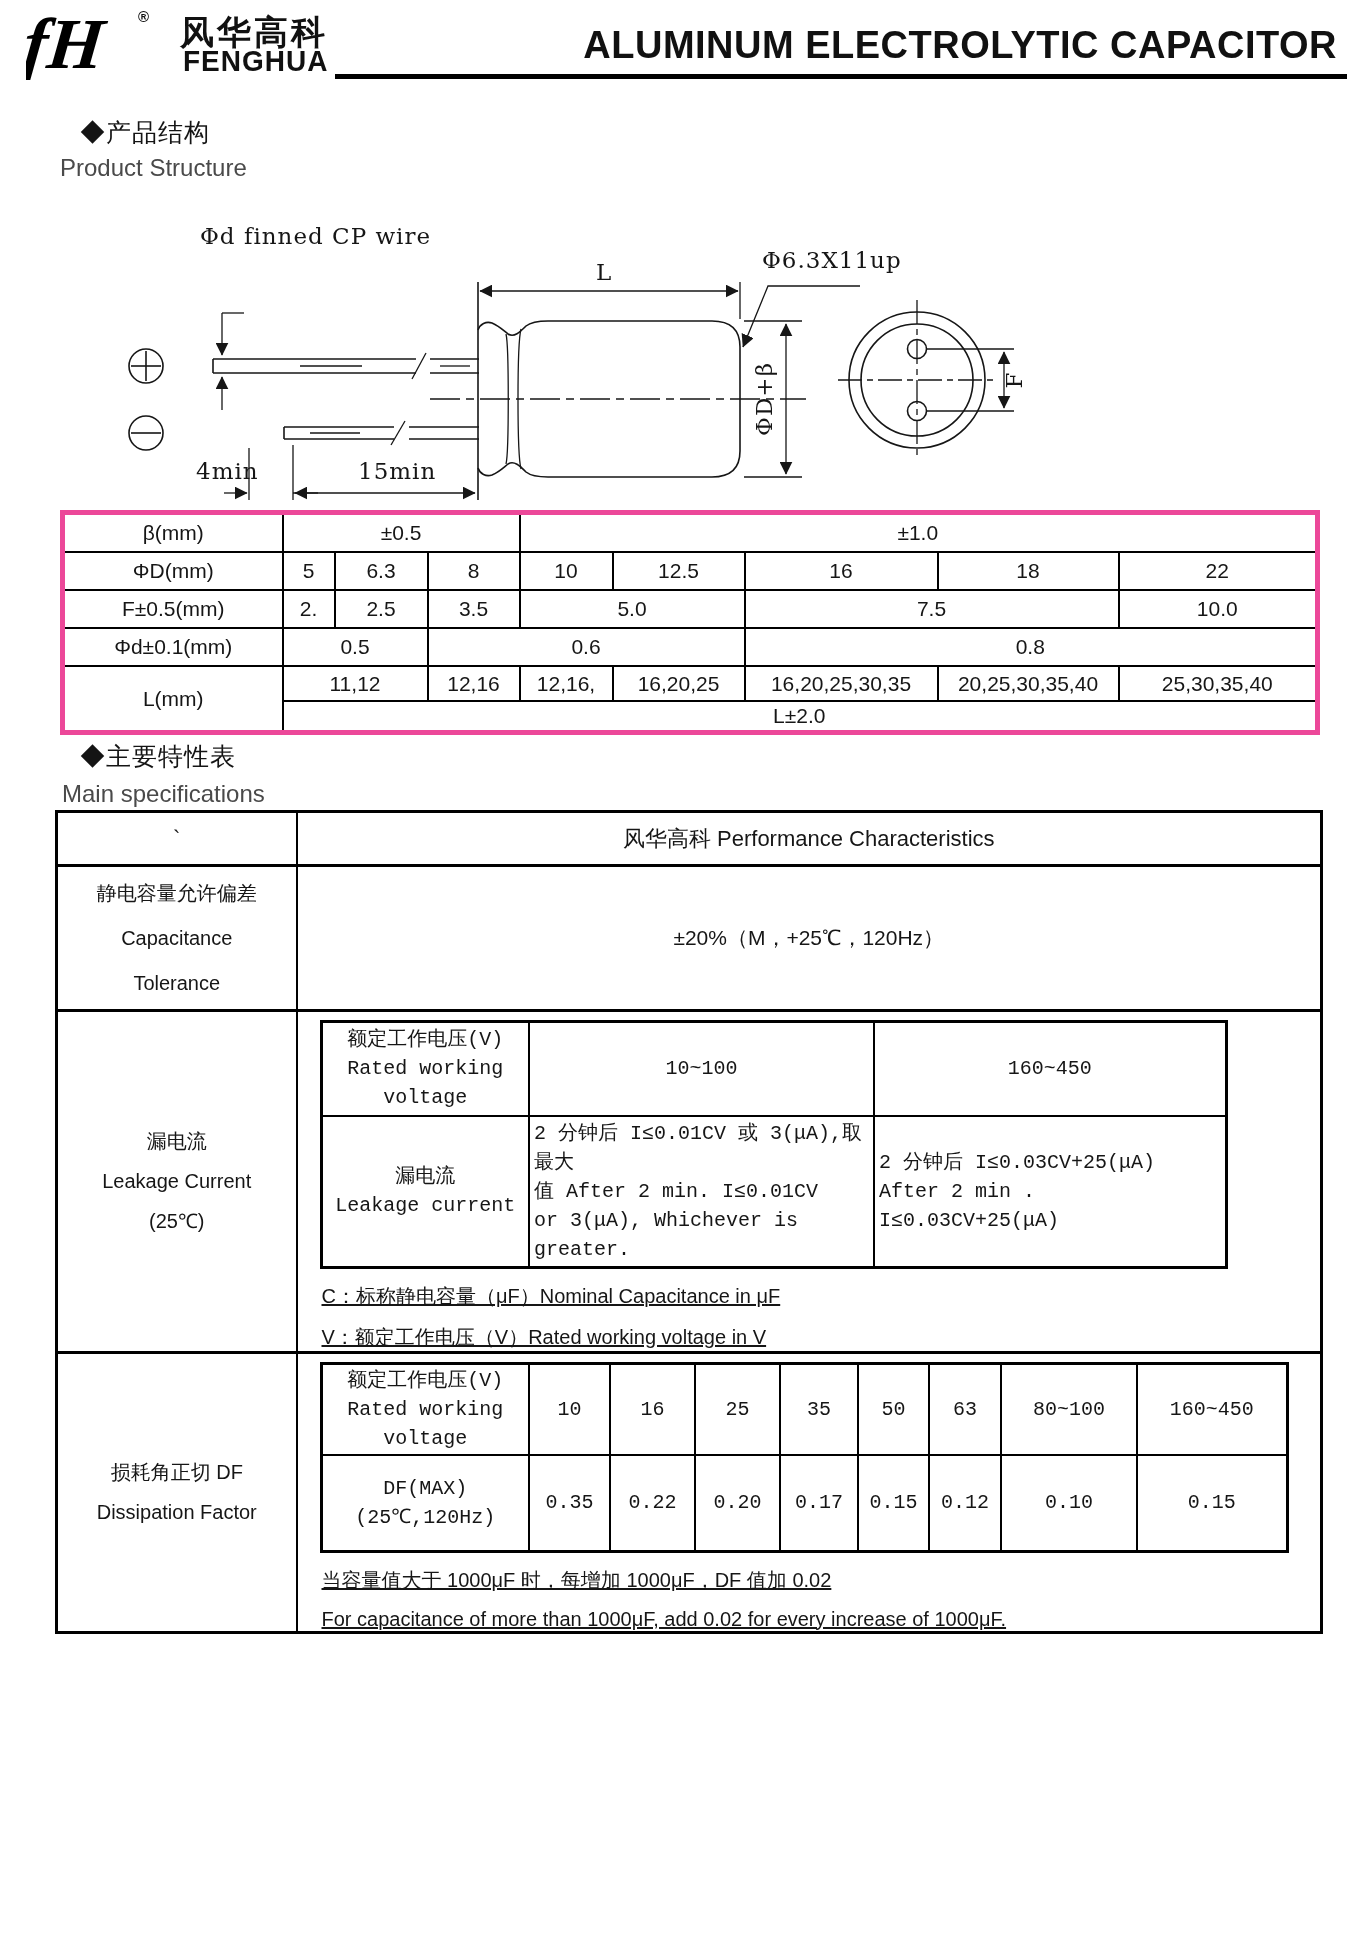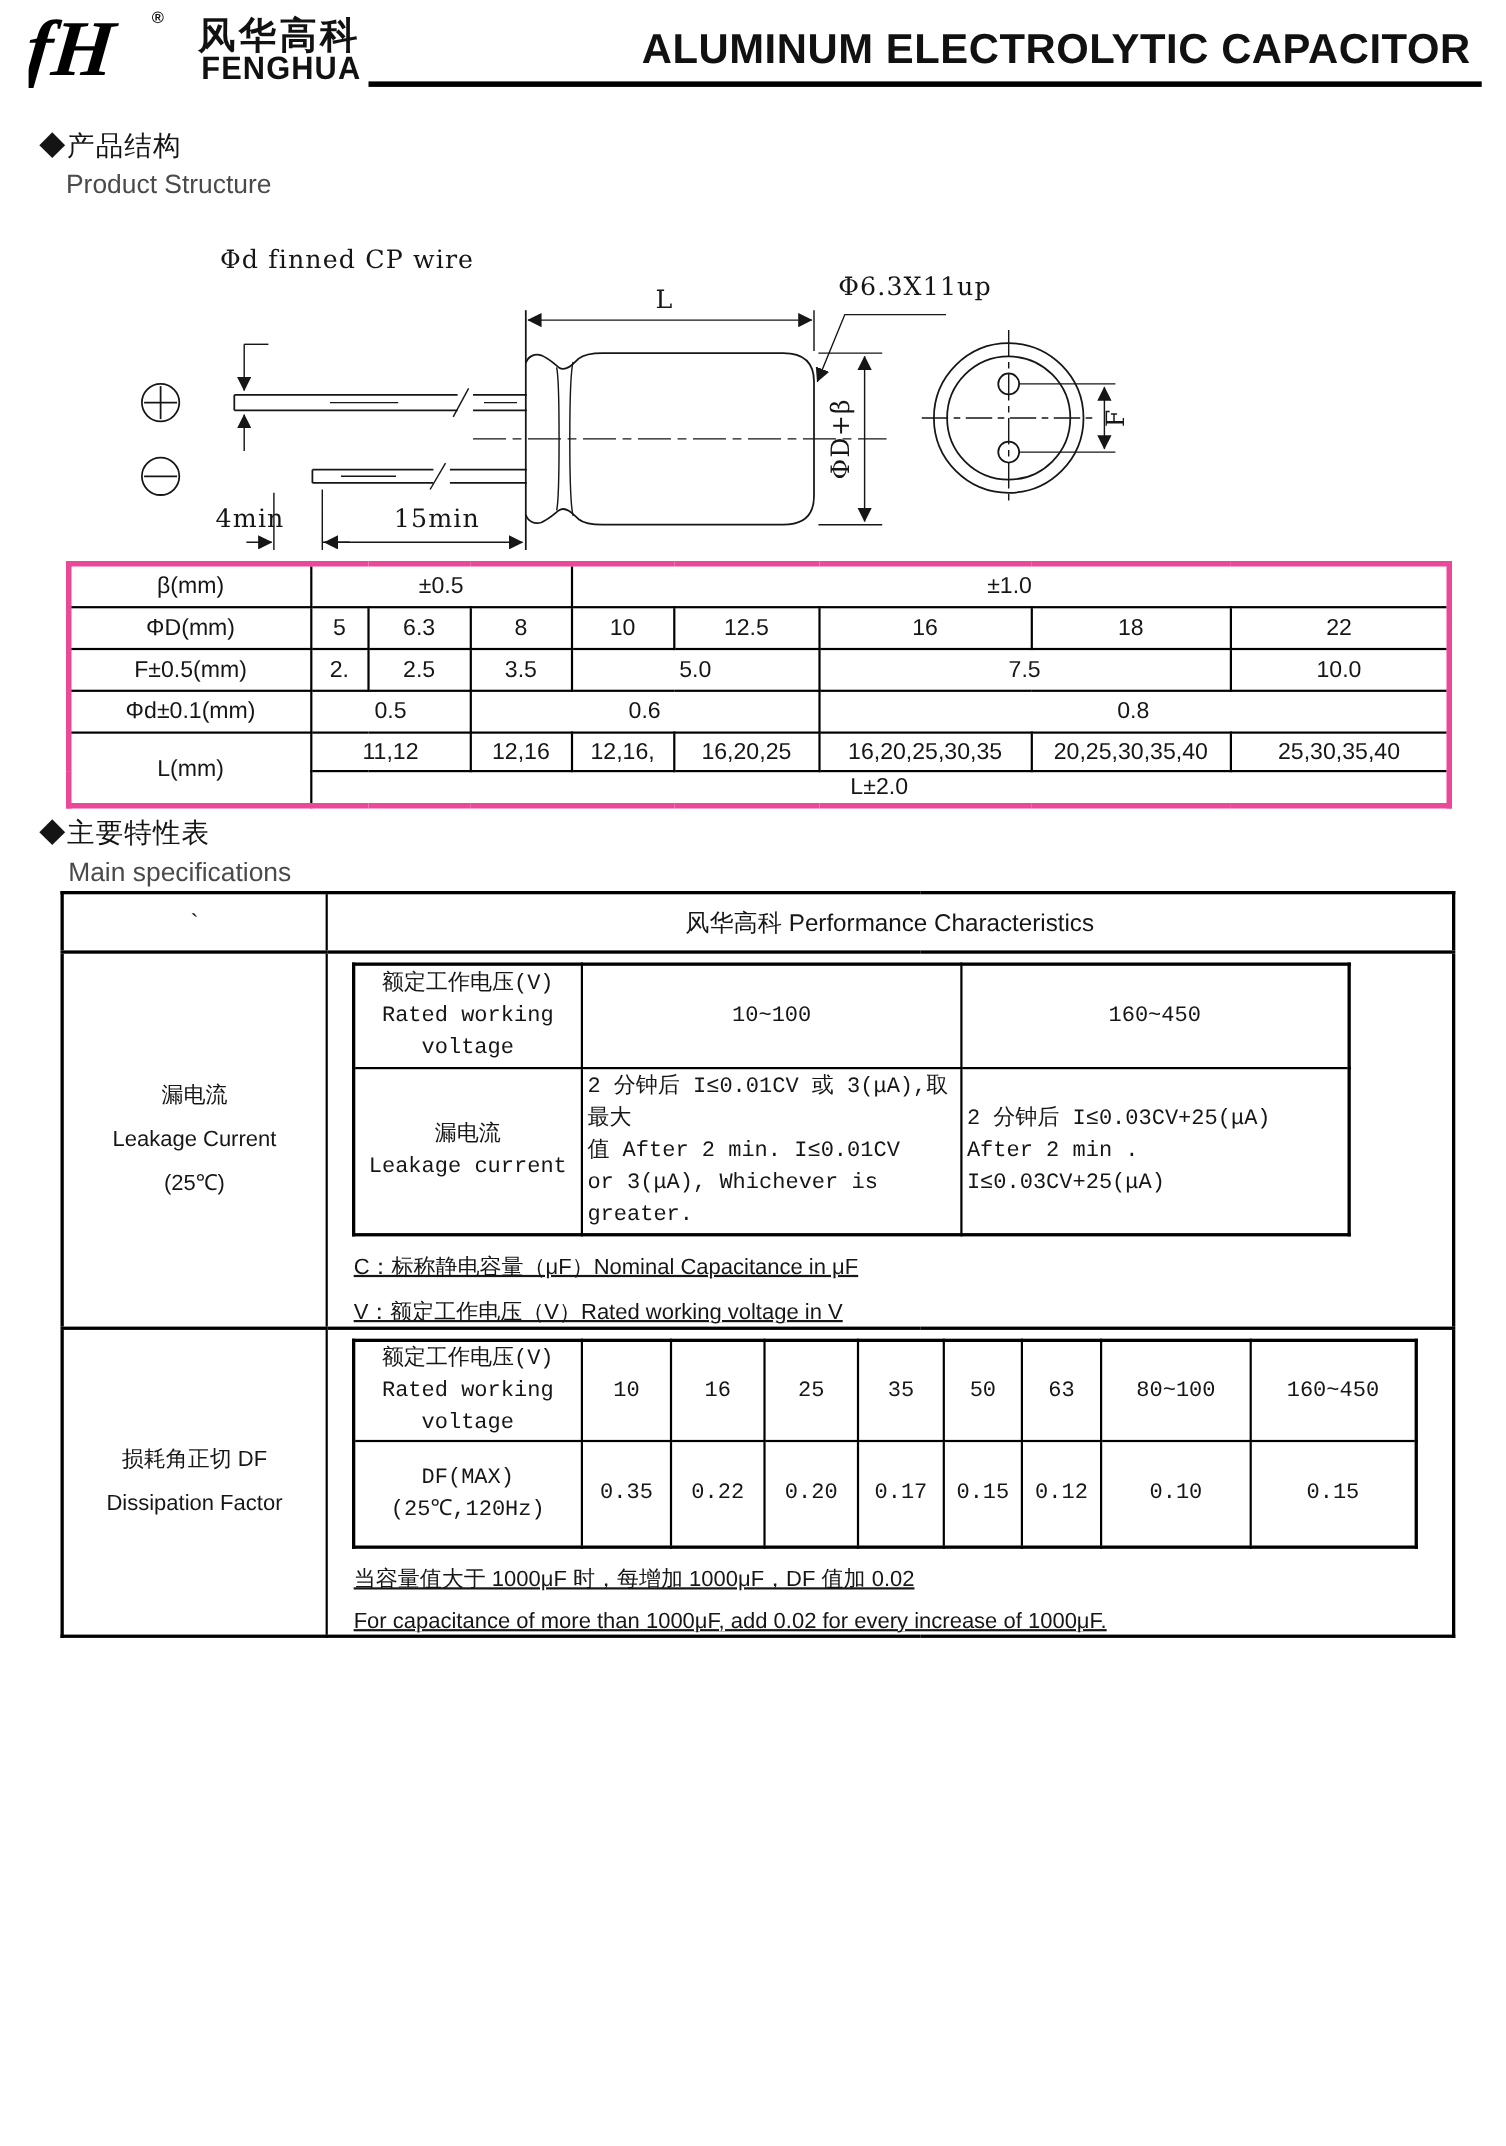--- a/index.html
+++ b/index.html
@@ -7,21 +7,21 @@
         font-family:"Liberation Sans",sans-serif;color:#111;}
   
   .hdr-logo-mark{position:absolute;left:26px;top:6px;}
   .hdr-reg{position:absolute;left:138px;top:8px;font-size:15px;font-weight:bold;}
   .hdr-cn{position:absolute;left:180px;top:10px;font-size:34px;font-weight:bold;letter-spacing:3px;}
   .hdr-en{position:absolute;left:183px;top:46px;font-size:28px;font-weight:bold;letter-spacing:1px;
           font-family:"Liberation Sans",sans-serif;transform:scaleY(1.05);}
   .hdr-title{position:absolute;right:32px;top:24px;font-size:38px;font-weight:bold;letter-spacing:.5px;}
   .hdr-rule{position:absolute;left:335px;top:74px;width:1012px;height:5px;background:#000;}
   
-  .sec-cn{position:absolute;font-size:25px;color:#141414;letter-spacing:1px;}
+  .sec-cn{position:absolute;font-size:25px;color:#141414;letter-spacing:1px;margin-left:45px;}
   .sec-en{position:absolute;font-size:24px;color:#4a4a4a;}
   
   table{border-collapse:collapse;table-layout:fixed;}
   td{border:2px solid #000;text-align:center;font-size:21px;color:#161616;padding:0;overflow:hidden;}
   .dimtab{position:absolute;left:60px;top:510px;width:1255px;border:5px solid #ec4899;}
   .dimtab td{height:36px;}
   .dimtab .r5 td{height:33px;}
   .dimtab .r6 td{height:28px;}
   .spectab{position:absolute;left:55px;top:810px;width:1265px;border:3px solid #000;}
   .spectab>tbody>tr>td{border-width:2px;}
@@ -235,20 +235,28 @@
       </colgroup>
     <tbody>
       <tr class="hrow">
         <td>`</td>
         <td colspan="2">风华高科 Performance Characteristics</td>
       </tr>
 
 
 
 
+      <tr class="thick" style="height:145px">
+        <td class="lblcell lbl3">
+          <div>静电容量允许偏差</div>
+          <div>Capacitance</div>
+          <div>Tolerance</div>
+        </td>
+        <td colspan="2" class="spanval">±20%（M，+25℃，120Hz）</td>
+      </tr>
 
       <tr class="thick" style="height:264px">
         <td class="lblcell" style="line-height:38px;">
           <div>漏电流</div>
           <div>Leakage Current</div>
           <div>(25℃)</div>
         </td>
         <td colspan="2" class="bigcell">
           <table class="inner">
             <colgroup>

